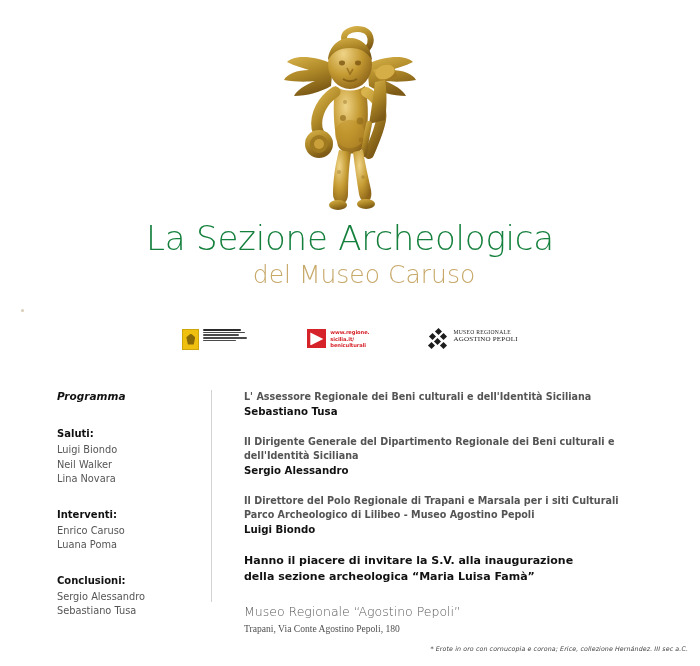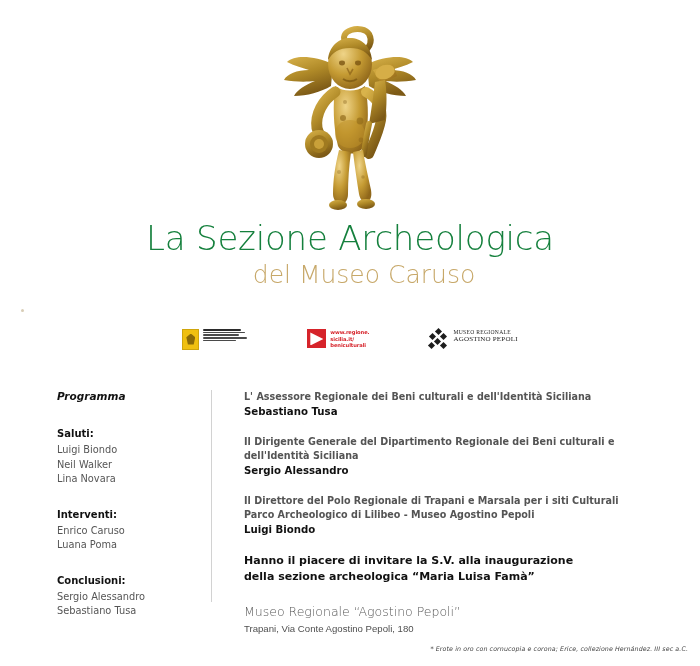--- a/index.html
+++ b/index.html
@@ -241,21 +241,21 @@
     color: #111111;
   }
   .event-venue {
     font-family: "DejaVu Sans", sans-serif;
     font-size: 12.5px;
     line-height: 18px;
     font-weight: 300;
     color: #5a5a5a;
   }
   .event-address {
-    font-family: Liberation Sans, sans-serif;
+    font-family: Liberation Serif, serif;
     font-size: 9.6px;
     line-height: 15px;
     font-weight: 400;
     color: #4f4f4f;
   }
 
   
   .footnote {
     position: absolute;
     right: 12px;

